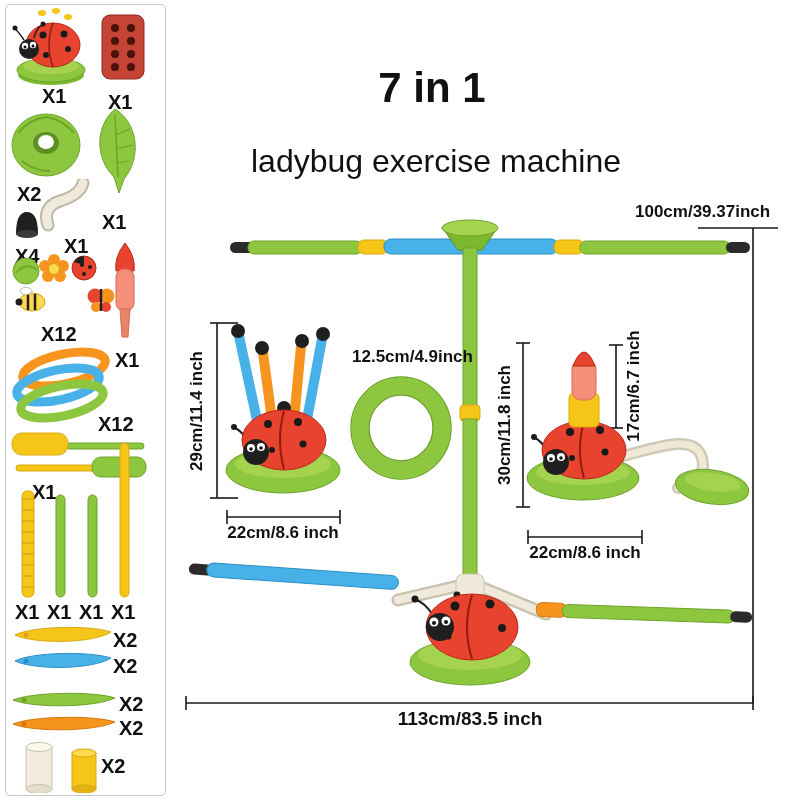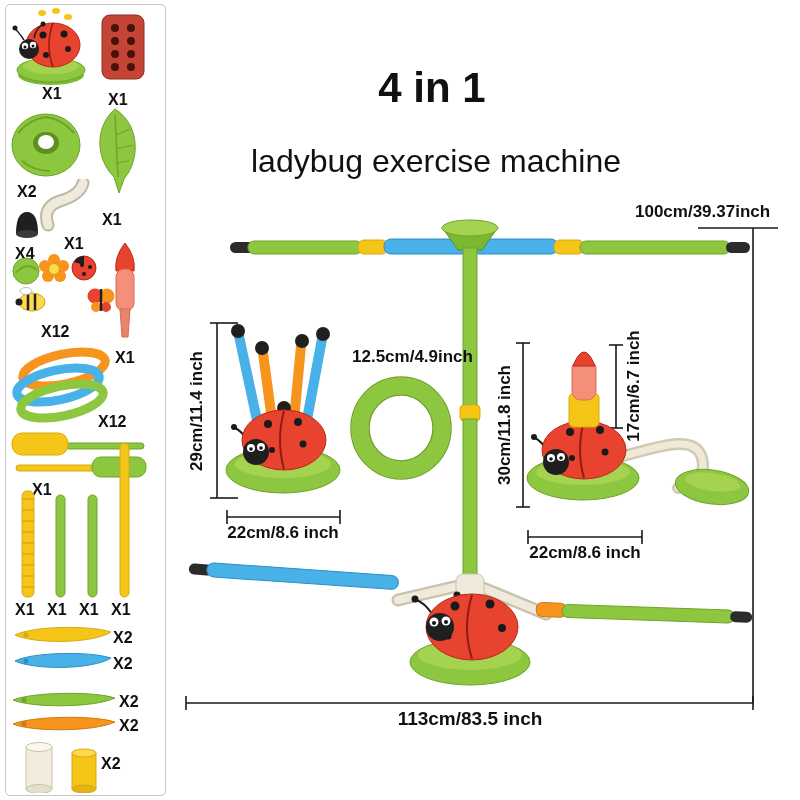--- a/index.html
+++ b/index.html
@@ -7,21 +7,21 @@
   body {
     position:relative; background:#ffffff; overflow:hidden;
     font-family:"Liberation Sans", sans-serif; color:#111;
   }
   svg { display:block; }
   #sidebar {
     position:absolute; left:5px; top:4px; width:161px; height:792px;
     border:1px solid #c6c6c6; border-radius:5px; background:#fff;
   }
   .part { position:absolute; }
-  .qty { position:absolute; font-size:16px; font-weight:bold; color:#111; white-space:nowrap; }
+  .qty { position:absolute; font-size:20px; font-weight:bold; color:#111; white-space:nowrap; }
   #title {
     position:absolute; left:432px; top:64px; transform:translateX(-50%);
     font-size:42px; font-weight:bold; white-space:nowrap;
   }
   #subtitle {
     position:absolute; left:436px; top:143px; transform:translateX(-50%);
     font-size:32px; white-space:nowrap;
   }
   .dim { position:absolute; font-size:17px; font-weight:bold; white-space:nowrap; }
   .dim.rot { transform:translate(-50%,-50%) rotate(-90deg); }
@@ -228,21 +228,21 @@
       <ellipse cx="19" cy="50" rx="13" ry="4.5" fill="#e4dfcc" stroke="#c9c3ae"></ellipse>
       <ellipse cx="19" cy="8" rx="13" ry="4.5" fill="#fbf8ee" stroke="#c9c3ae"></ellipse>
       <rect x="52" y="14" width="24" height="36" fill="#f5c518" stroke="#d8a812"></rect>
       <ellipse cx="64" cy="50" rx="12" ry="4" fill="#e3b214" stroke="#d8a812"></ellipse>
       <ellipse cx="64" cy="14" rx="12" ry="4" fill="#ffd94d" stroke="#d8a812"></ellipse>
     </svg>
   </div>
   <span class="qty" style="left:95px;top:750px">X2</span>
 </div>
 
-<div id="title">4 in 1</div>
+<div id="title">7 in 1</div>
 <div id="subtitle">ladybug exercise machine</div>
 
 <svg id="diagram" width="800" height="800" viewBox="0 0 800 800">
 
   <g stroke="#1a1a1a" stroke-width="1.6">
     <line x1="698" y1="228" x2="778" y2="228"></line>
     <line x1="753" y1="228" x2="753" y2="703"></line>
     <line x1="186" y1="696" x2="186" y2="710"></line>
     <line x1="186" y1="703" x2="753" y2="703"></line>
     <line x1="753" y1="696" x2="753" y2="710"></line>

